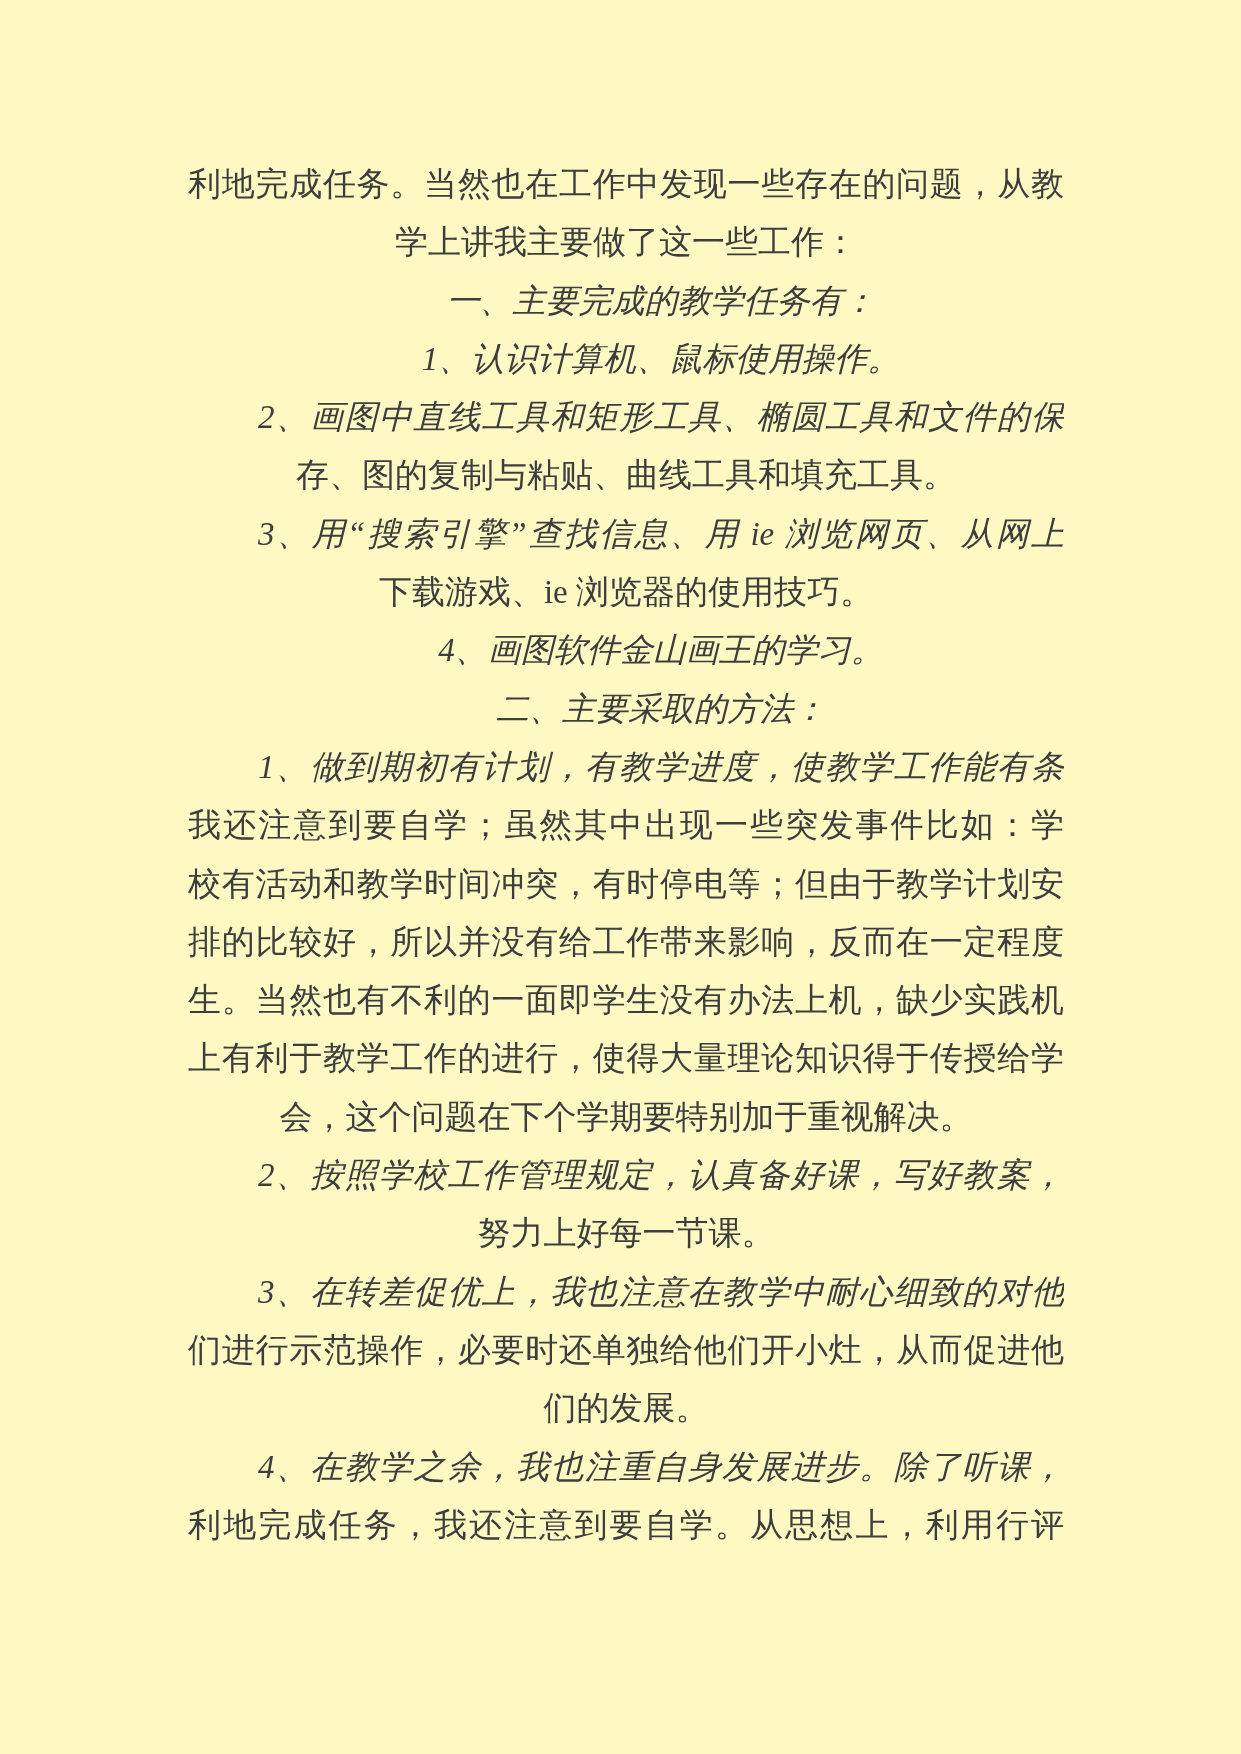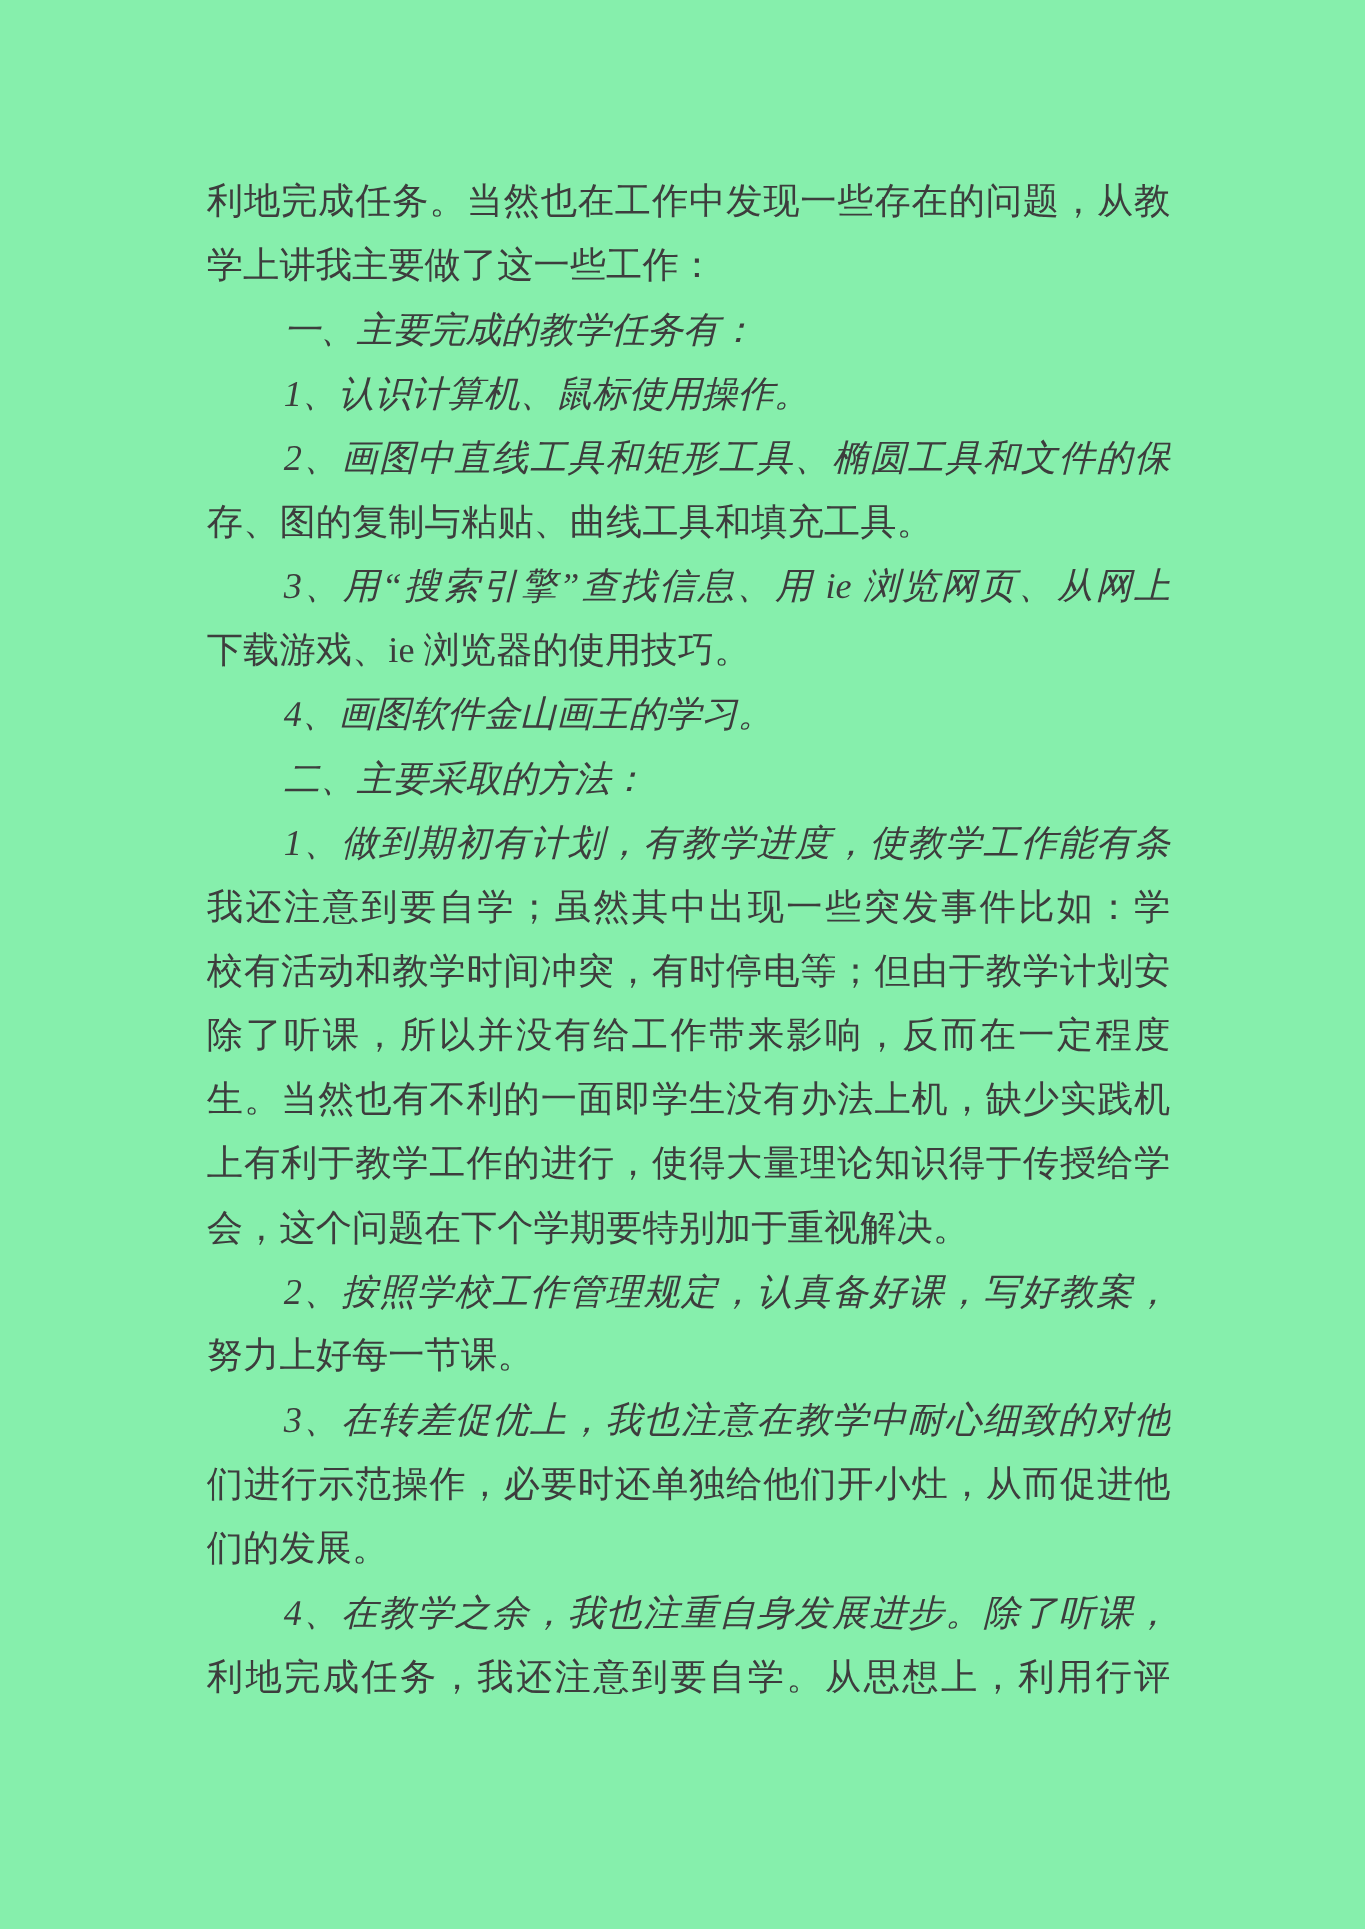--- a/index.html
+++ b/index.html
@@ -4,37 +4,37 @@
 <style>
   html, body {
     margin: 0;
     padding: 0;
     background: #ffffff;
   }
   .page {
     position: relative;
     width: 1241px;
     height: 1754px;
-    background: #86efac;
+    background: #fef9c3;
     overflow: hidden;
     font-family: "Liberation Serif", serif;
   }
   .text-block {
     position: absolute;
     left: 188px;
     top: 155px;
     width: 876px;
     font-size: 33px;
     line-height: 58.3px;
     color: #3d3d3d;
     letter-spacing: 0;
   }
   .line {
     width: 100%;
-    text-align: left;
+    text-align: center;
     white-space: normal;
     overflow: hidden;
     height: 58.3px;
   }
   .line.indent {
     text-indent: 70px;
     font-style: italic;
   }
   .line.justify {
     text-align: justify;
@@ -53,21 +53,21 @@
     <div class="line indent">1、认识计算机、鼠标使用操作。</div>
     <div class="line indent justify">2、画图中直线工具和矩形工具、椭圆工具和文件的保</div>
     <div class="line">存、图的复制与粘贴、曲线工具和填充工具。</div>
     <div class="line indent justify">3、用“搜索引擎”查找信息、用 ie 浏览网页、从网上</div>
     <div class="line">下载游戏、ie 浏览器的使用技巧。</div>
     <div class="line indent">4、画图软件金山画王的学习。</div>
     <div class="line indent">二、主要采取的方法：</div>
     <div class="line indent justify">1、做到期初有计划，有教学进度，使教学工作能有条</div>
     <div class="line justify">我还注意到要自学；虽然其中出现一些突发事件比如：学</div>
     <div class="line justify">校有活动和教学时间冲突，有时停电等；但由于教学计划安</div>
-    <div class="line justify">除了听课，所以并没有给工作带来影响，反而在一定程度</div>
+    <div class="line justify">排的比较好，所以并没有给工作带来影响，反而在一定程度</div>
     <div class="line justify">生。当然也有不利的一面即学生没有办法上机，缺少实践机</div>
     <div class="line justify">上有利于教学工作的进行，使得大量理论知识得于传授给学</div>
     <div class="line">会，这个问题在下个学期要特别加于重视解决。</div>
     <div class="line indent justify">2、按照学校工作管理规定，认真备好课，写好教案，</div>
     <div class="line">努力上好每一节课。</div>
     <div class="line indent justify">3、在转差促优上，我也注意在教学中耐心细致的对他</div>
     <div class="line justify">们进行示范操作，必要时还单独给他们开小灶，从而促进他</div>
     <div class="line">们的发展。</div>
     <div class="line indent justify">4、在教学之余，我也注重自身发展进步。除了听课，</div>
     <div class="line justify">利地完成任务，我还注意到要自学。从思想上，利用行评</div>

